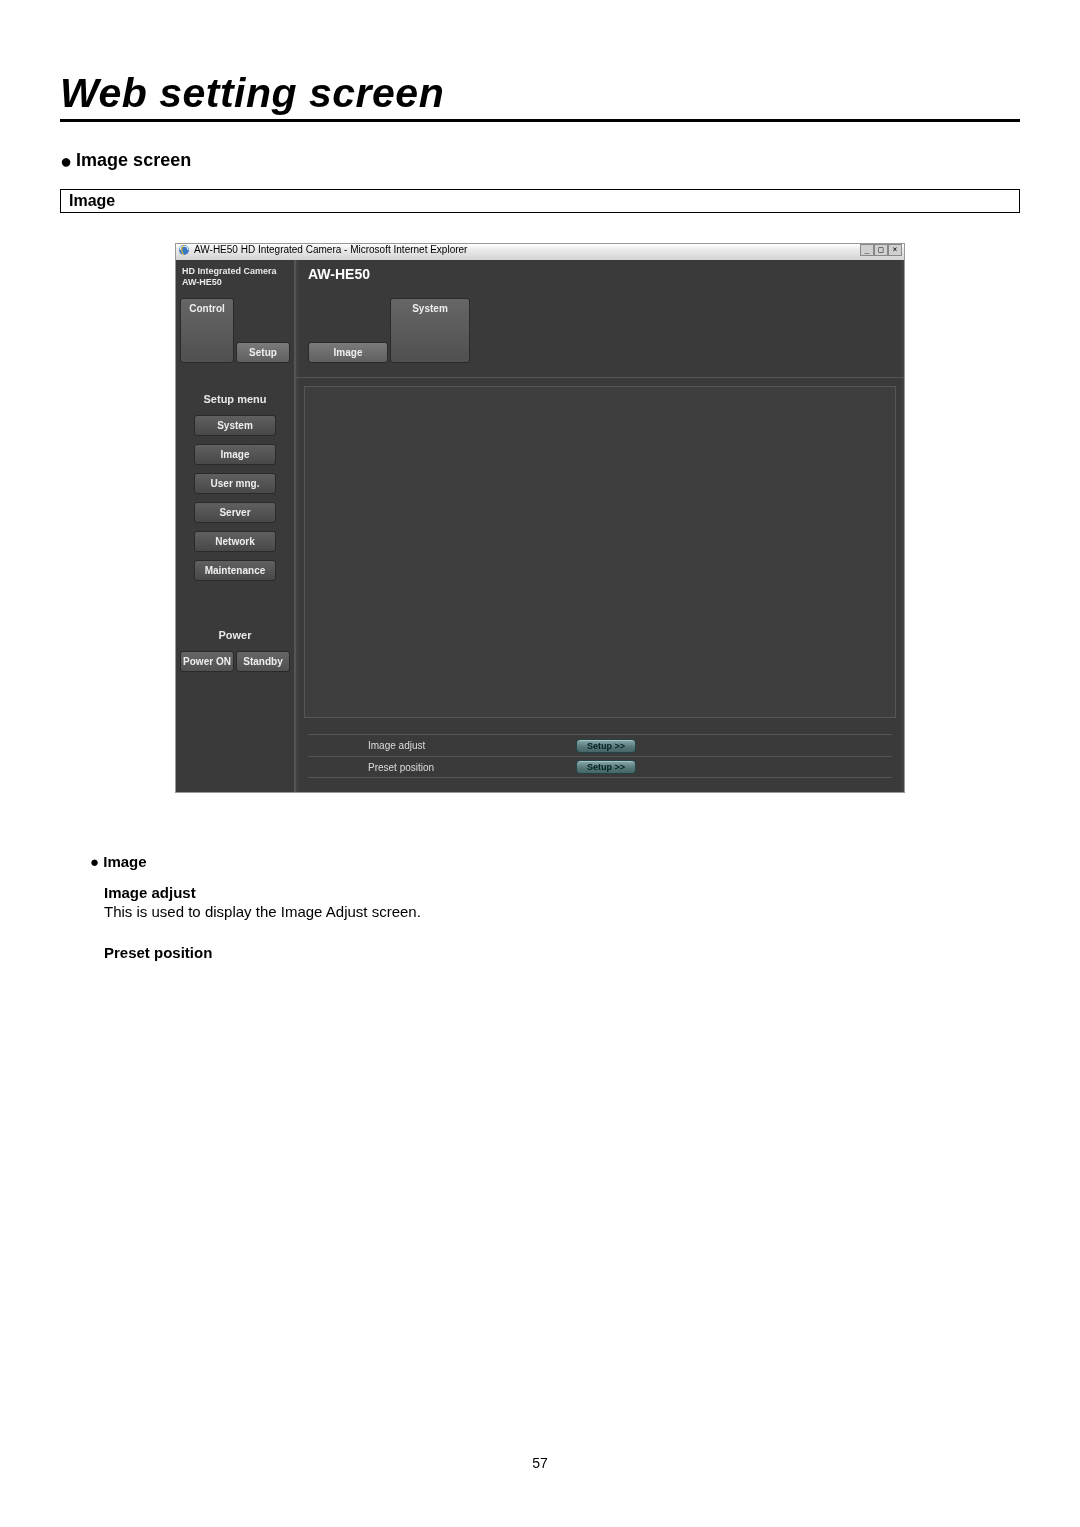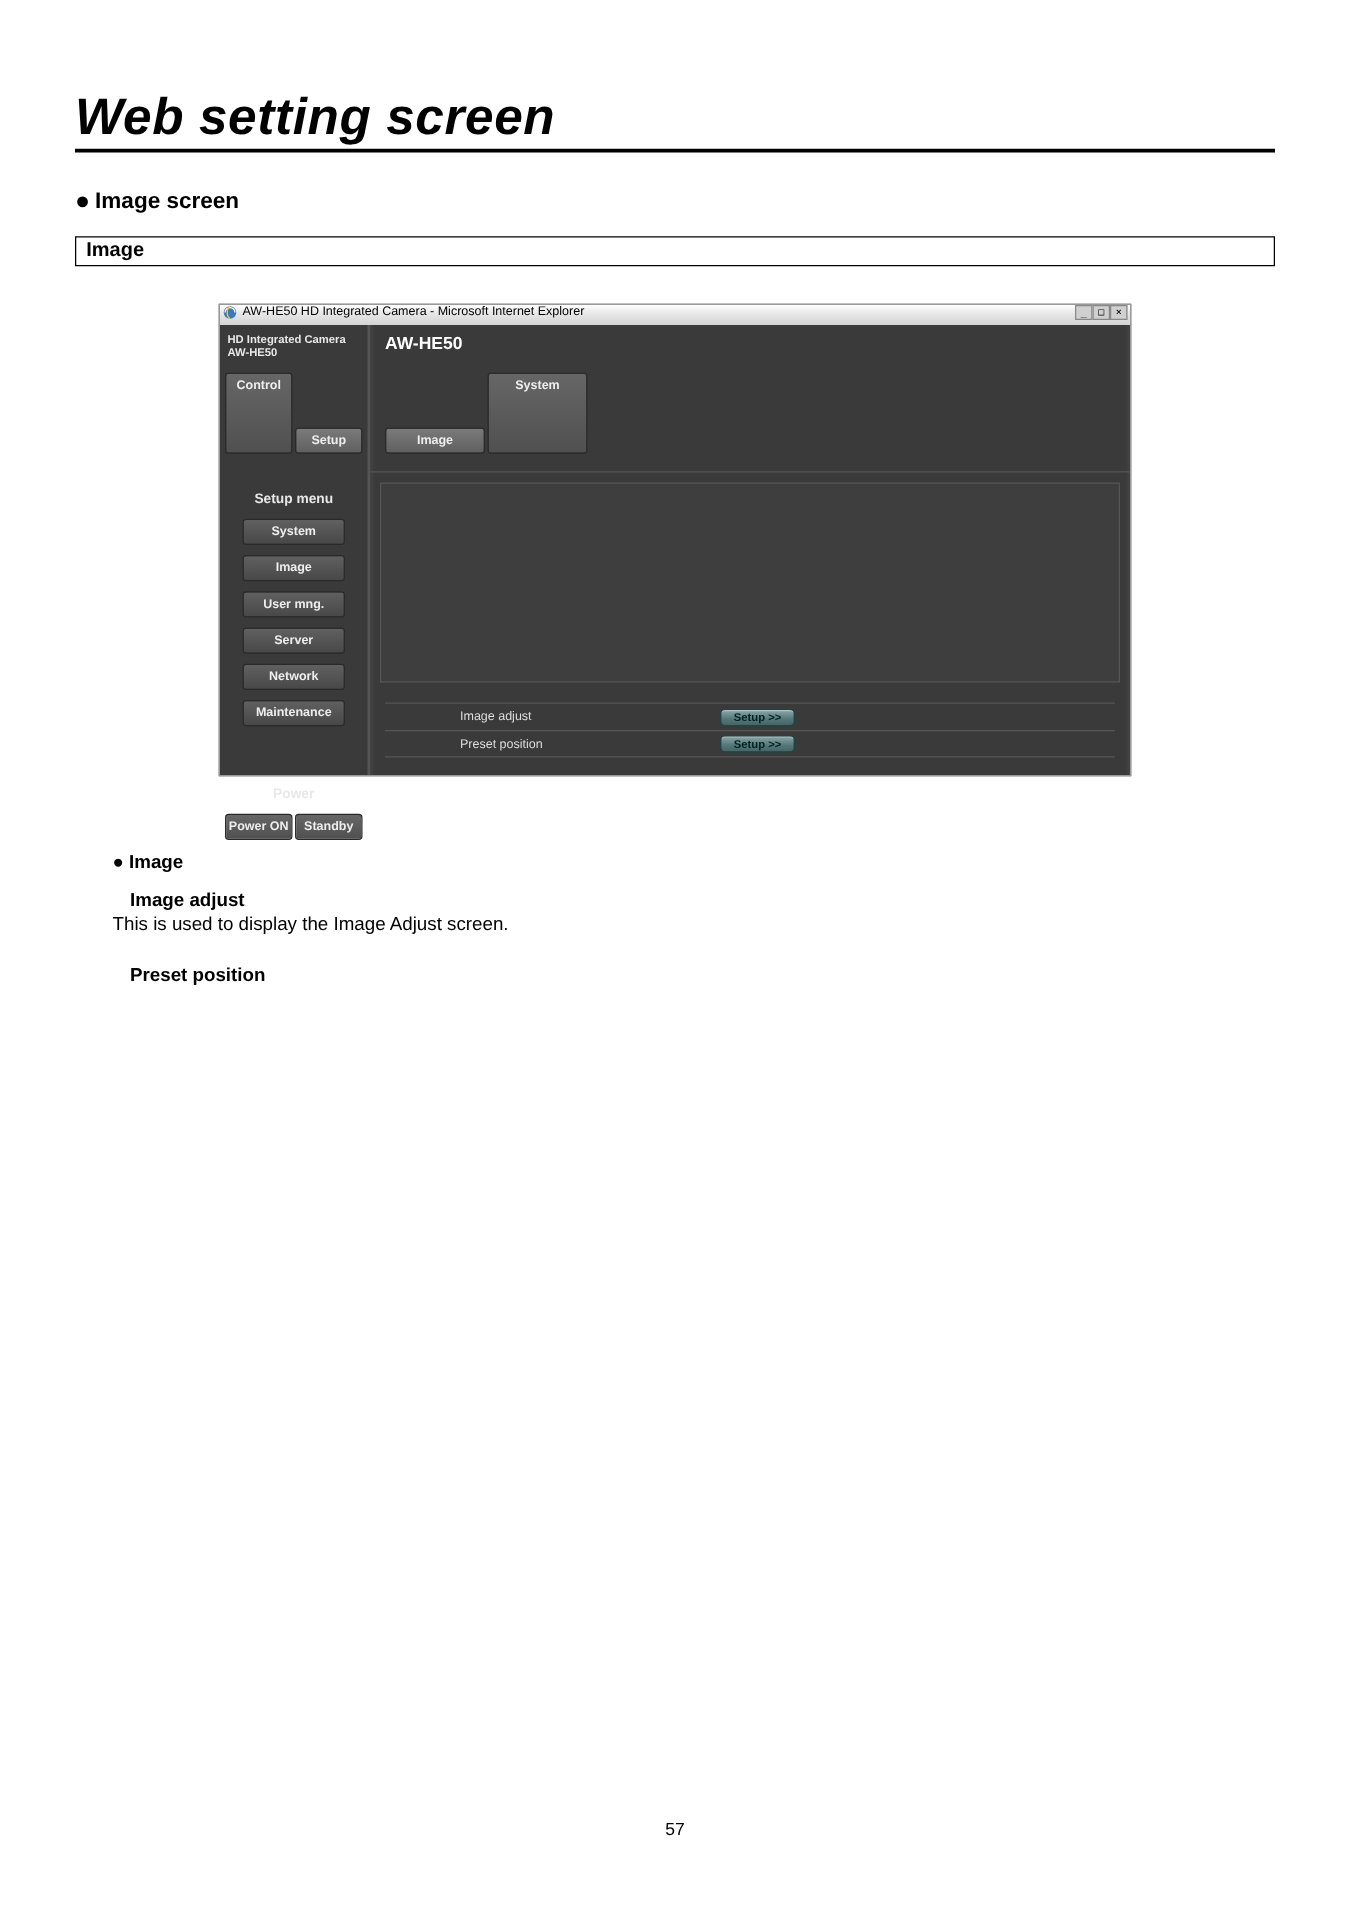--- a/index.html
+++ b/index.html
@@ -77,21 +77,21 @@
     width: 14px; height: 12px;
     background: #d0d0d0;
     border: 1px solid #888;
     font-size: 8px;
     line-height: 10px;
     text-align: center;
     font-family: monospace;
   }
   .shot-body {
     display: flex;
-    height: 360px;
+    height: 532px;
   }
   .sidebar {
     width: 120px;
     background: #3a3a3a;
     border-right: 2px solid #555;
     padding: 4px 4px;
     display: flex;
     flex-direction: column;
   }
   .dev-label {
@@ -208,20 +208,21 @@
     margin-bottom: 14px;
   }
   .term {
     font-weight: bold;
     font-size: 15px;
     margin-left: 14px;
     margin-bottom: 2px;
   }
   .def {
     font-size: 15px;
+    margin-left: 14px;
     margin-bottom: 24px;
   }
   .page-number {
     position: absolute;
     bottom: 56px;
     left: 0; right: 0;
     text-align: center;
     font-size: 14px;
   }
 </style>

